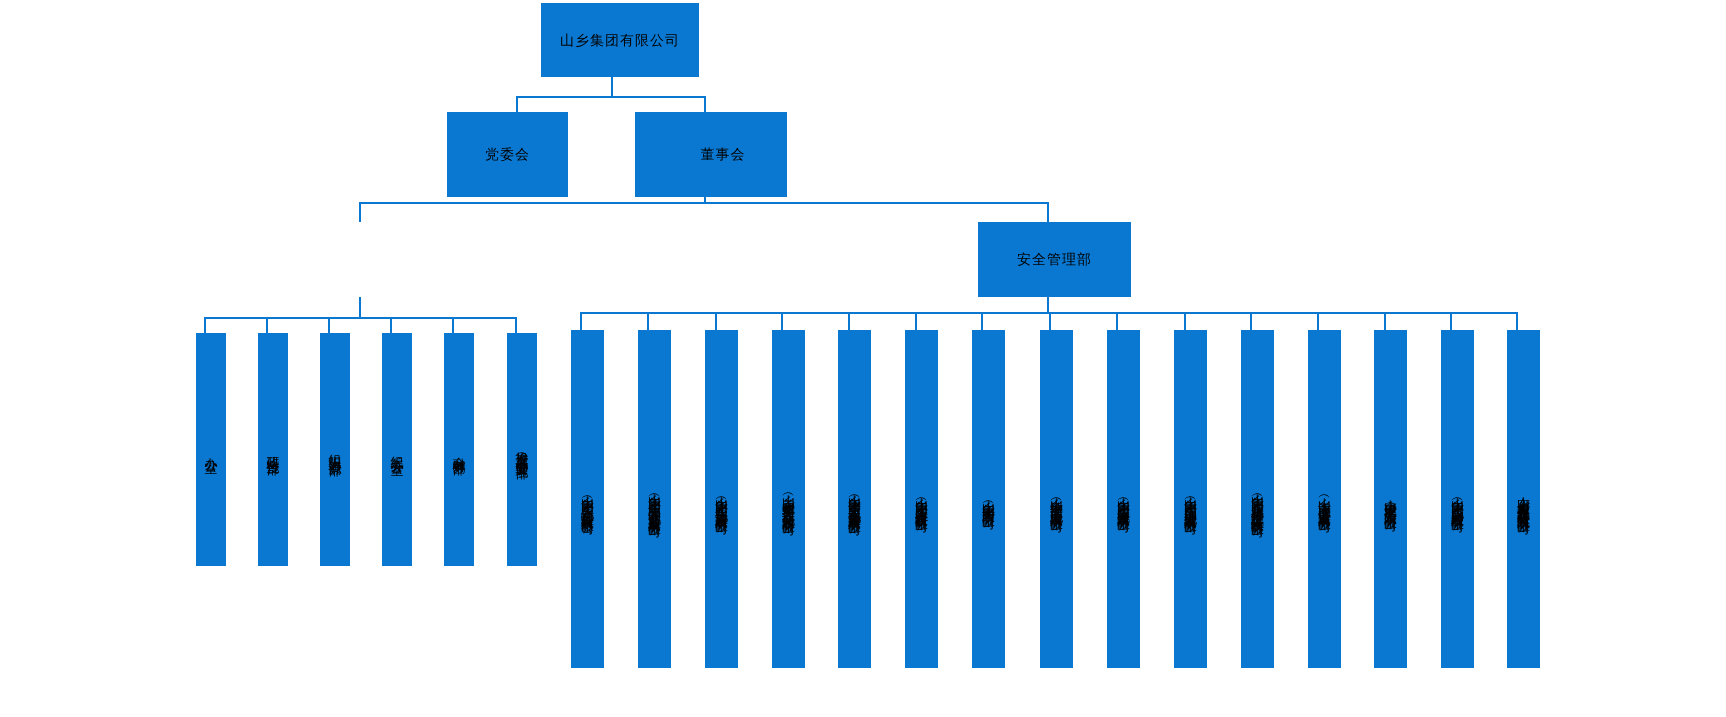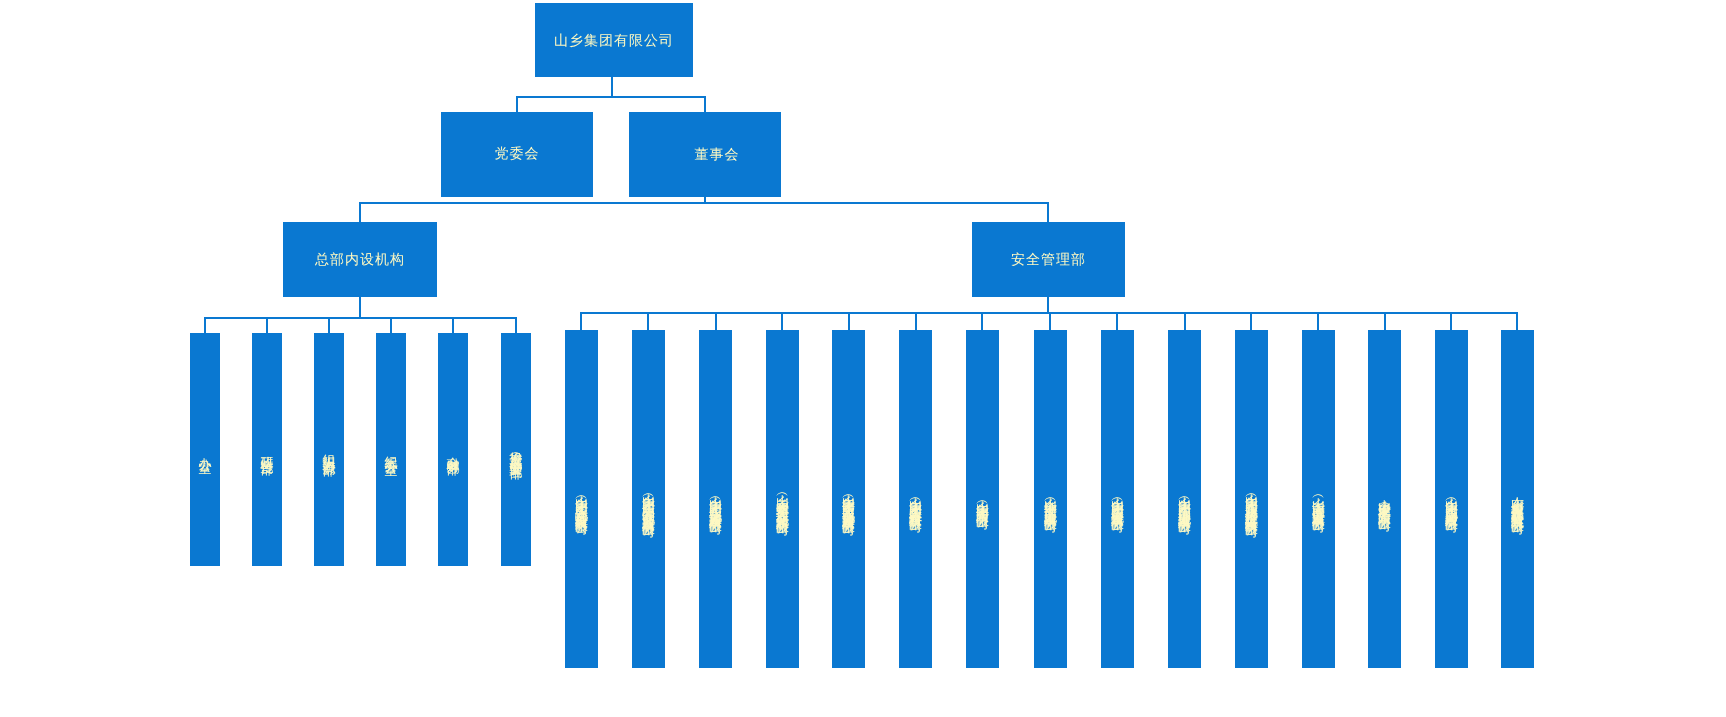--- a/index.html
+++ b/index.html
@@ -19,43 +19,44 @@
     position: absolute;
     left: 0;
     top: 0;
     width: 1726px;
     height: 717px;
     pointer-events: none;
   }
   .node {
     position: absolute;
     background: #0a78d1;
-    color: #fef9c3;
+    color: #000000;
     display: flex;
     align-items: center;
     justify-content: center;
     text-align: right;
     box-sizing: border-box;
+    margin-left: 6px;
   }
   .hnode {
     font-size: 14px;
     letter-spacing: 1px;
     line-height: 1.3;
   }
   .vnode {
     writing-mode: vertical-rl;
     text-orientation: mixed;
     font-size: 13px;
     letter-spacing: 1.5px;
     line-height: 1;
   }
   
   .n-root   { left: 535px; top: 3px;   width: 158px; height: 74px; }
   
-  .n-party  { left: 441px; top: 112px; width: 152px; height: 85px; font-family: Liberation Serif, serif; }
+  .n-party  { left: 441px; top: 112px; width: 121px; height: 85px; }
   .n-board  { left: 629px; top: 112px; width: 152px; height: 85px; padding-left: 24px; }
   
   .n-hq     { left: 283px; top: 222px; width: 154px; height: 75px; }
   .n-direct { left: 972px; top: 222px; width: 153px; height: 75px; }
   
   .dept { top: 333px; width: 30px; height: 233px; }
   .d0 { left: 190px; } .d1 { left: 252px; } .d2 { left: 314px; }
   .d3 { left: 376px; } .d4 { left: 438px; } .d5 { left: 501px; }
   
   .unit { top: 330px; width: 33px; height: 338px; }
@@ -75,21 +76,20 @@
     <path d="M705 197 V203 M360 222 V203 H1048 V222"></path>
     <path d="M360 297 V318 M205 333 V318 H516 V333 M267 318 V333 M329 318 V333 M391 318 V333 M453 318 V333"></path>
     <path d="M1048 297 V313 M581 330 V313 H1517 V330 M648 313 V330 M716 313 V330 M782 313 V330 M849 313 V330 M916 313 V330 M982 313 V330 M1050 313 V330 M1117 313 V330 M1185 313 V330 M1251 313 V330 M1318 313 V330 M1385 313 V330 M1451 313 V330"></path>
   </svg>
 
   <div class="node hnode n-root">山乡集团有限公司</div>
 
   <div class="node hnode n-party">党委会</div>
   <div class="node hnode n-board">董事会</div>
 
-  <div class="node hnode n-hq">总部内设机构</div>
   <div class="node hnode n-direct">安全管理部</div>
 
   <div class="node vnode dept d0">办公室</div>
   <div class="node vnode dept d1">政研宣传部</div>
   <div class="node vnode dept d2">组织人力资源部</div>
   <div class="node vnode dept d3">纪委办公室</div>
   <div class="node vnode dept d4">金融财务部</div>
   <div class="node vnode dept d5">投资发展部（安全管理部）</div>
 
   <div class="node vnode unit u0">山乡集团（山东）九女峰乡村振兴有限公司</div>

